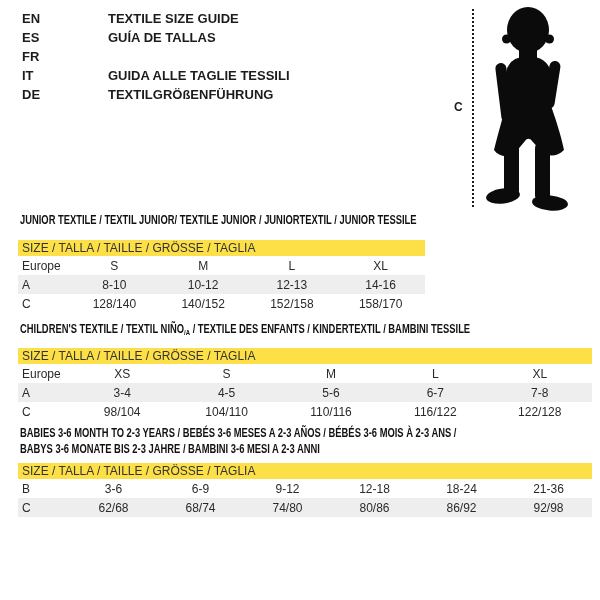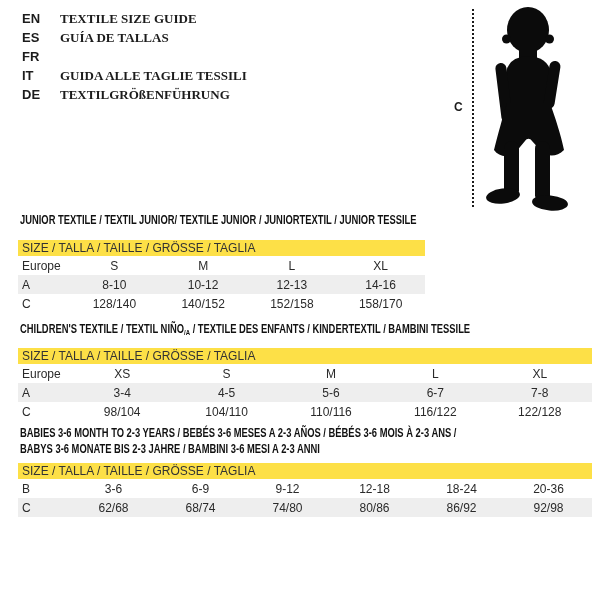--- a/index.html
+++ b/index.html
@@ -2,23 +2,23 @@
 <html><head>
 <meta charset="utf-8">
 <style>
   html,body{margin:0;padding:0;background:#fff;}
   .canvas{
     position:relative;width:600px;height:600px;background:#ffffff;
     font-family:"Liberation Sans",sans-serif;color:#1c1c1c;overflow:hidden;
   }
   
   .langs{position:absolute;left:22px;top:9px;}
-  .lang-row{display:flex;height:19px;line-height:19px;font-size:13px;font-weight:700;}
+  .lang-row{display:flex;height:19px;line-height:19px;font-size:13px;font-weight:700;gap:48px;}
   .lang-code{width:38px;flex:0 0 38px;}
-  .lang-label{white-space:nowrap;font-family:Liberation Serif, serif;}
+  .lang-label{white-space:nowrap;}
   
   .baby-wrap{position:absolute;left:478px;top:3px;width:122px;height:210px;}
   .baby-wrap svg{width:100%;height:100%;display:block;}
   .height-line{position:absolute;left:472px;top:9px;height:198px;width:0;border-left:2px dotted #1a1a1a;}
   .c-label{position:absolute;left:454px;top:100px;font-size:12px;font-weight:700;}
   
   .sec-title{
     position:absolute;left:20px;height:16px;line-height:16px;
     font-size:12.5px;font-weight:700;white-space:nowrap;color:#111;
     transform:scaleX(0.75);transform-origin:0 50%;
@@ -188,21 +188,21 @@
         <tr class="hdr">
       <td colspan="7">SIZE / TALLA / TAILLE / GRÖSSE / TAGLIA</td>
     </tr>
     <tr>
       <td class="lbl">B</td>
       <td>3-6</td>
       <td>6-9</td>
       <td>9-12</td>
       <td>12-18</td>
       <td>18-24</td>
-      <td>20-36</td>
+      <td>21-36</td>
     </tr>
     <tr class="shade">
       <td class="lbl">C</td>
       <td>62/68</td>
       <td>68/74</td>
       <td>74/80</td>
       <td>80/86</td>
       <td>86/92</td>
       <td>92/98</td>
     </tr>

